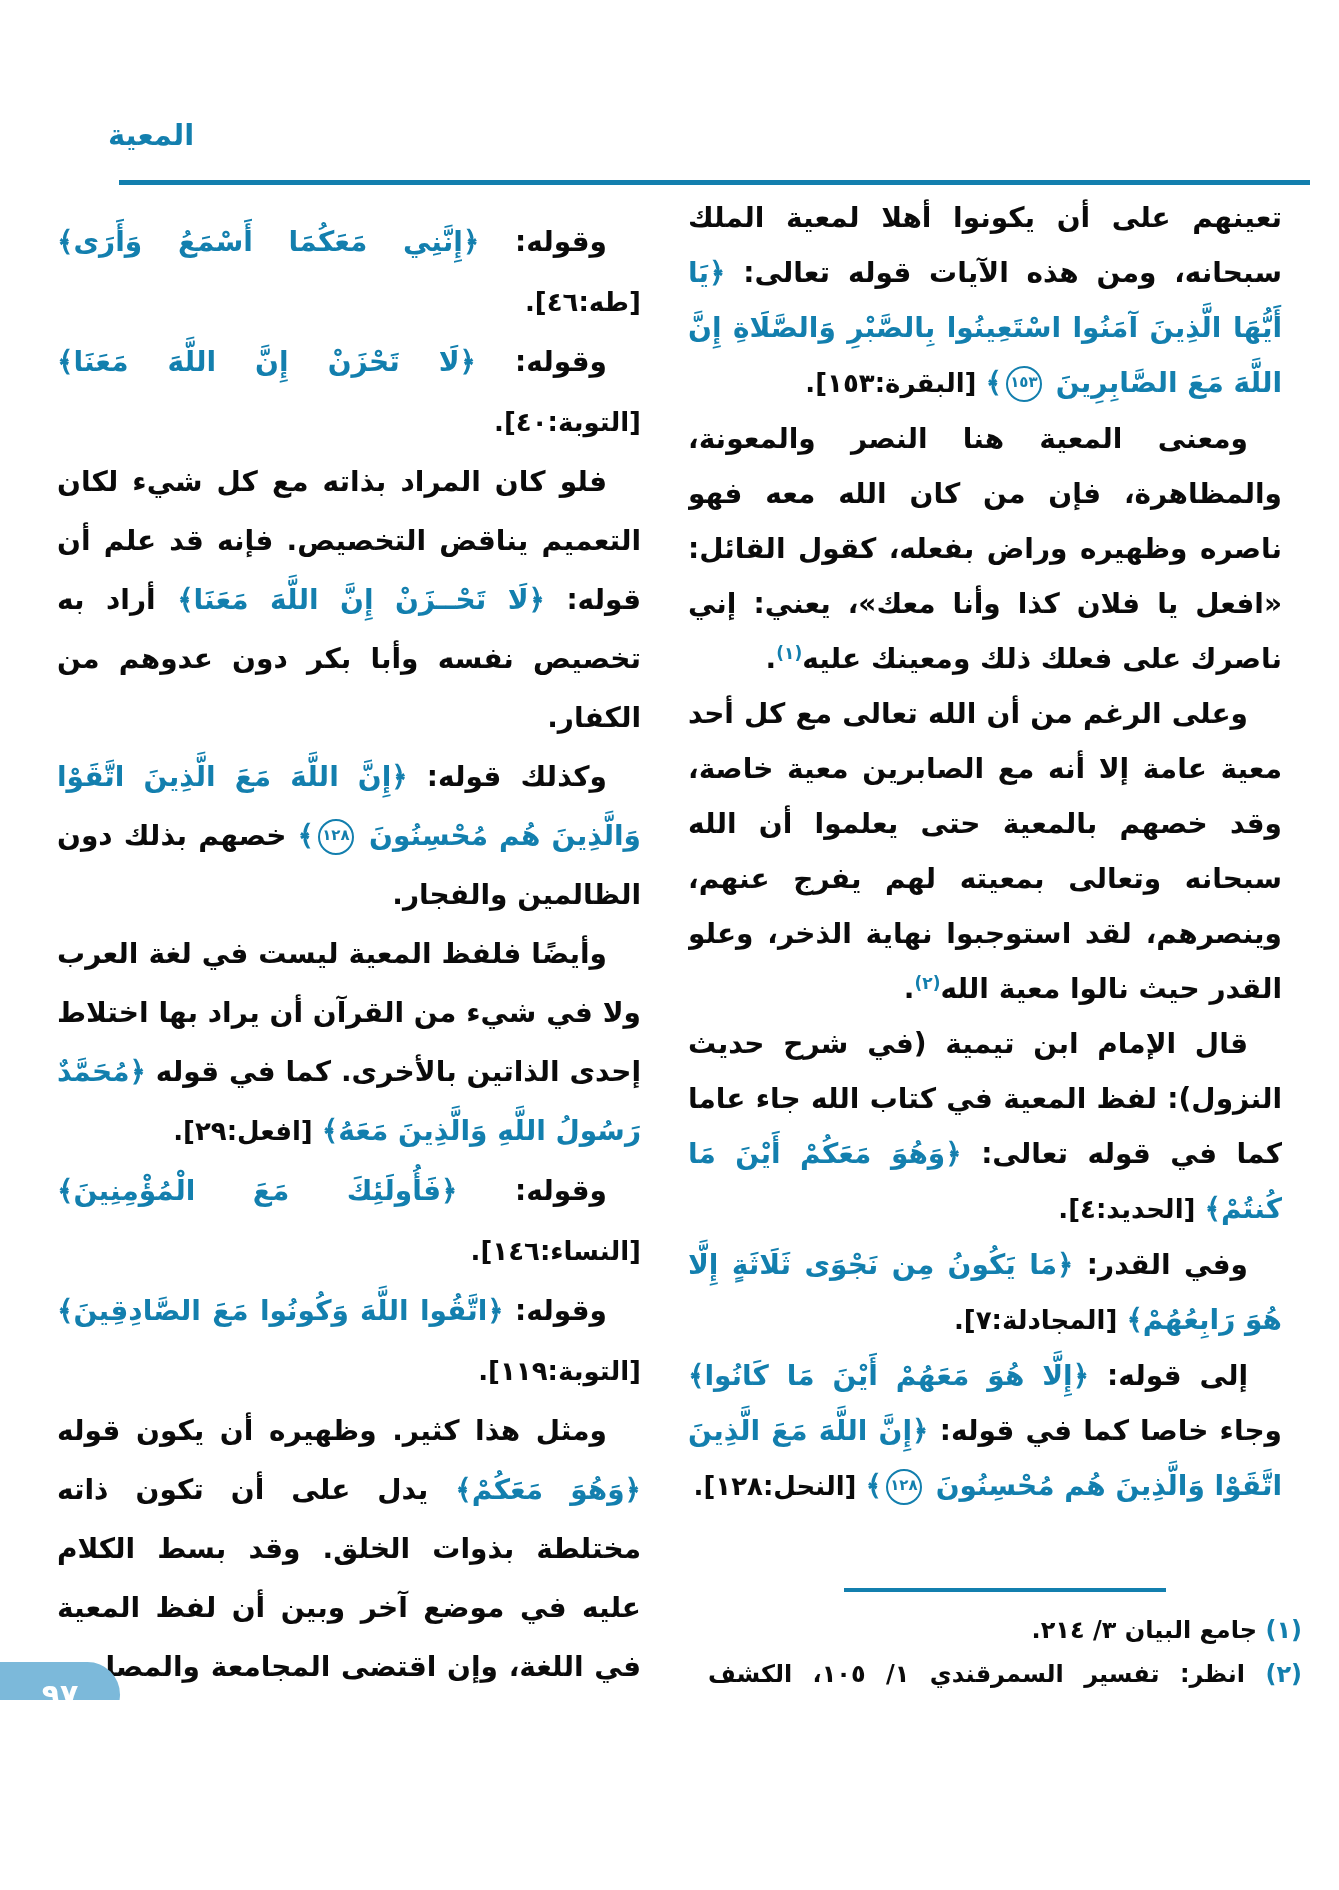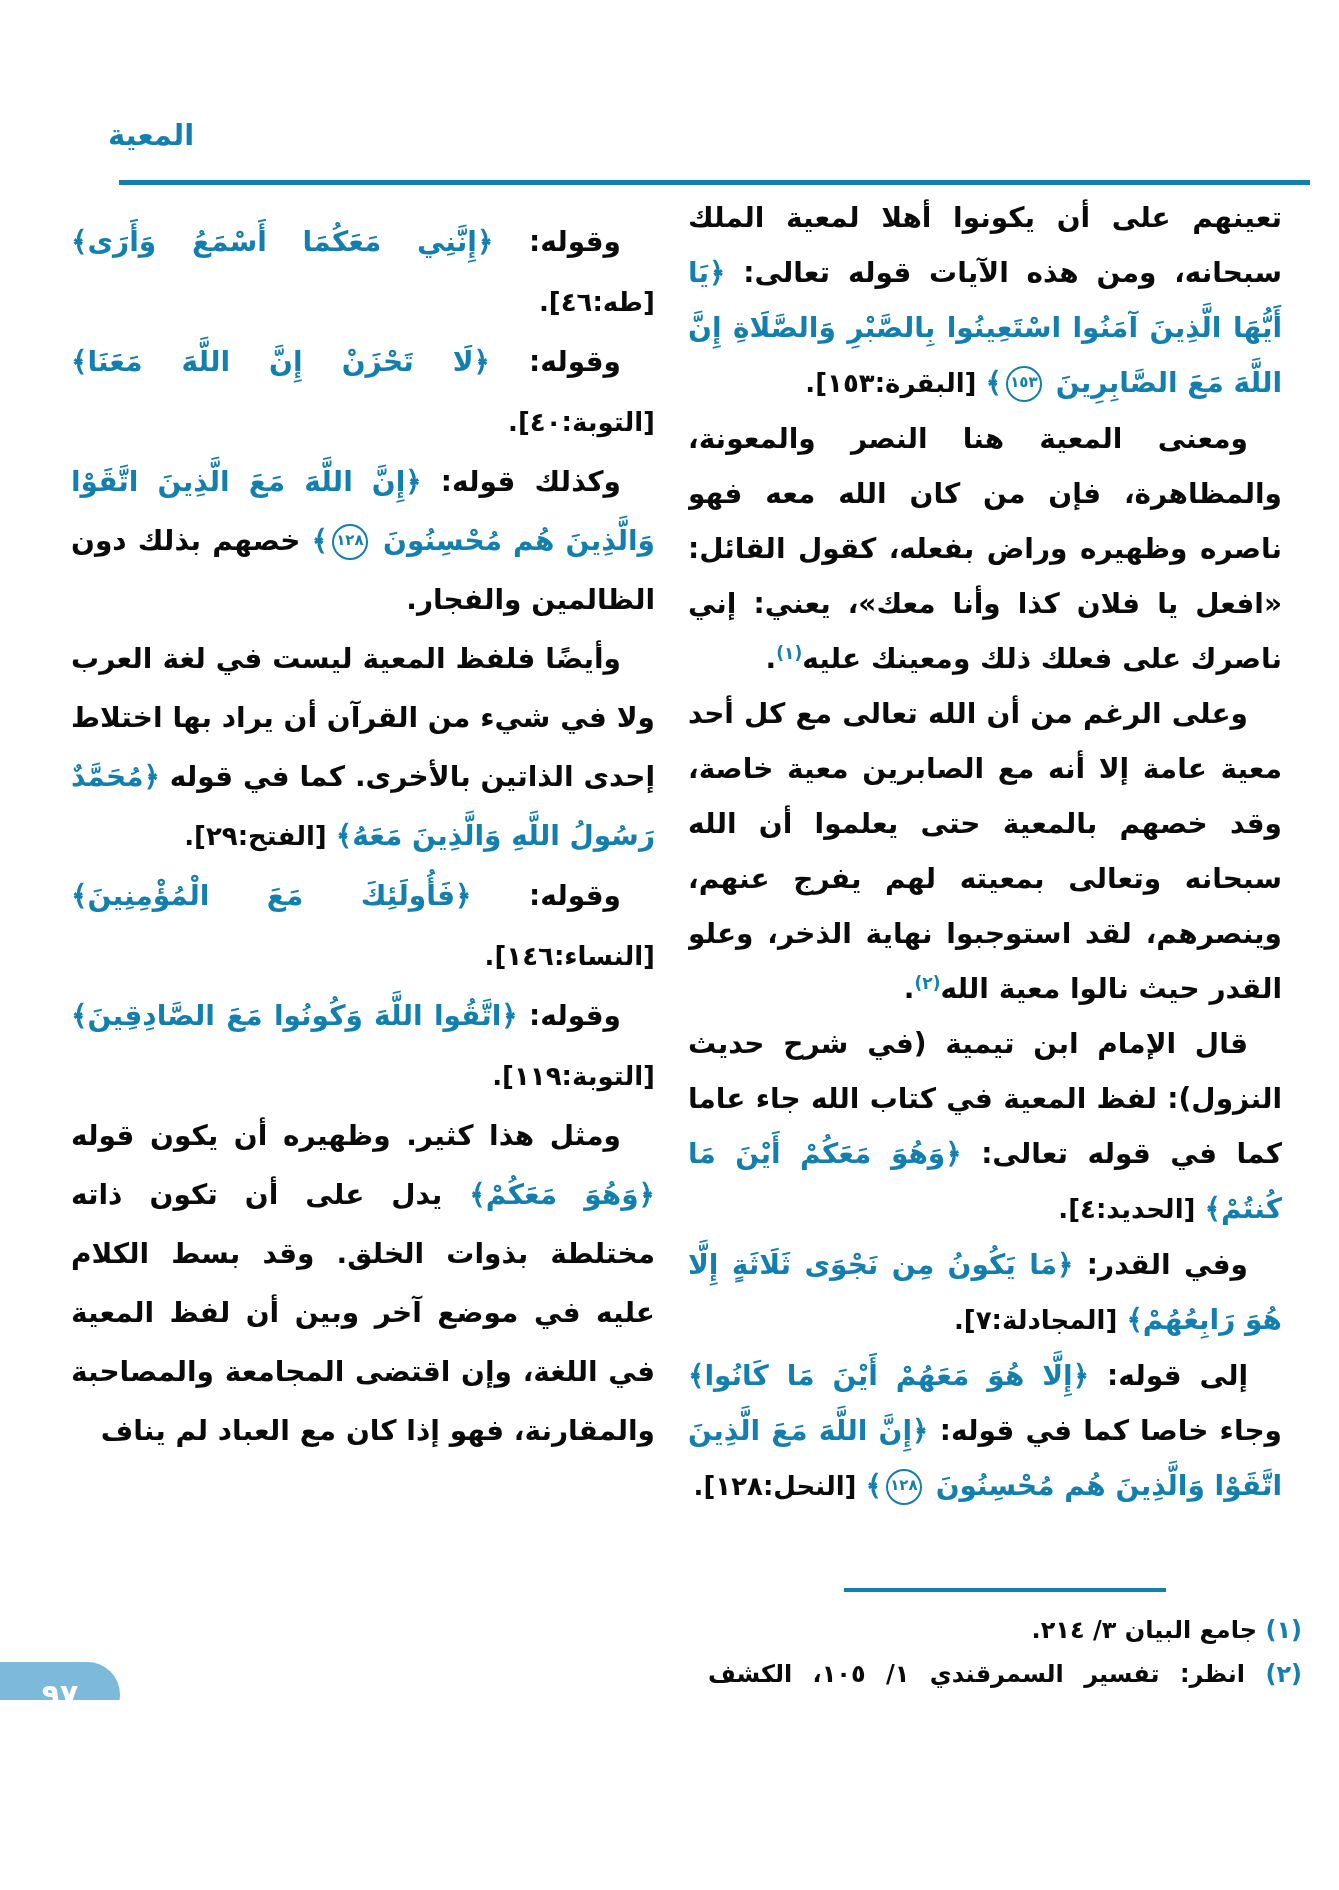--- a/index.html
+++ b/index.html
@@ -14,21 +14,21 @@
   }
   .header-rule{
     position:absolute;left:119px;top:180px;width:1191px;height:5px;
     background:var(--accent);
   }
   .col{
     position:absolute;direction:rtl;text-align:justify;color:var(--ink);
     font-weight:700;
   }
   .col-right{left:688px;top:190px;width:594px;font-size:28px;line-height:55px;height:1388px;overflow:hidden;}
-  .col-left{left:71px;top:212px;width:584px;font-size:28px;line-height:59px;height:1625px;overflow:hidden;}
+  .col-left{left:57px;top:212px;width:584px;font-size:28px;line-height:59px;height:1625px;overflow:hidden;}
   .para{margin:0;}
   .para.indent{text-indent:34px;}
   .seg-text{color:var(--ink);}
   .seg-quran{color:var(--accent);}
   .seg-ref{color:var(--ink);font-size:26px;}
   .seg-fn{color:var(--accent);font-size:17px;vertical-align:9px;line-height:0;letter-spacing:1px;}
   .seg-ayah{
     display:inline-block;border:2px solid var(--accent);color:var(--accent);
     border-radius:50%;width:32px;height:32px;line-height:29px;text-align:center;
     font-size:15px;vertical-align:middle;margin:1px 4px;text-indent:0;font-weight:700;
@@ -67,22 +67,23 @@
       <div class="para indent"><span class="seg-text">ومعنى المعية هنا النصر والمعونة، والمظاهرة، فإن من كان الله معه فهو ناصره وظهيره وراض بفعله، كقول القائل: «افعل يا فلان كذا وأنا معك»، يعني: إني ناصرك على فعلك ذلك ومعينك عليه</span><span class="seg-fn">(١)</span><span class="seg-text">.</span></div>
       <div class="para indent"><span class="seg-text">وعلى الرغم من أن الله تعالى مع كل أحد معية عامة إلا أنه مع الصابرين معية خاصة، وقد خصهم بالمعية حتى يعلموا أن الله سبحانه وتعالى بمعيته لهم يفرج عنهم، وينصرهم، لقد استوجبوا نهاية الذخر، وعلو القدر حيث نالوا معية الله</span><span class="seg-fn">(٢)</span><span class="seg-text">.</span></div>
       <div class="para indent"><span class="seg-text">قال الإمام ابن تيمية (في شرح حديث النزول): لفظ المعية في كتاب الله جاء عاما كما في قوله تعالى: </span><span class="seg-quran">﴿وَهُوَ مَعَكُمْ أَيْنَ مَا كُنتُمْ﴾</span><span class="seg-ref"> [الحديد:٤].</span></div>
       <div class="para indent"><span class="seg-text">وفي القدر: </span><span class="seg-quran">﴿مَا يَكُونُ مِن نَجْوَى ثَلَاثَةٍ إِلَّا هُوَ رَابِعُهُمْ﴾</span><span class="seg-ref"> [المجادلة:٧].</span></div>
       <div class="para indent"><span class="seg-text">إلى قوله: </span><span class="seg-quran">﴿إِلَّا هُوَ مَعَهُمْ أَيْنَ مَا كَانُوا﴾</span><span class="seg-text"> وجاء خاصا كما في قوله: </span><span class="seg-quran">﴿إِنَّ اللَّهَ مَعَ الَّذِينَ اتَّقَوْا وَالَّذِينَ هُم مُحْسِنُونَ </span><span class="seg-ayah">١٢٨</span><span class="seg-quran">﴾</span><span class="seg-ref"> [النحل:١٢٨].</span></div>
     </div>
 
   <div class="col col-left" id="col-left">
       <div class="para indent"><span class="seg-text">وقوله: </span><span class="seg-quran">﴿إِنَّنِي مَعَكُمَا أَسْمَعُ وَأَرَى﴾</span><span class="seg-ref"> [طه:٤٦].</span></div>
       <div class="para indent"><span class="seg-text">وقوله: </span><span class="seg-quran">﴿لَا تَحْزَنْ إِنَّ اللَّهَ مَعَنَا﴾</span><span class="seg-ref"> [التوبة:٤٠].</span></div>
+      <div class="para indent"><span class="seg-text">فلو كان المراد بذاته مع كل شيء لكان التعميم يناقض التخصيص. فإنه قد علم أن قوله: </span><span class="seg-quran">﴿لَا تَحْــزَنْ إِنَّ اللَّهَ مَعَنَا﴾</span><span class="seg-text"> أراد به تخصيص نفسه وأبا بكر دون عدوهم من الكفار.</span></div>
       <div class="para indent"><span class="seg-text">وكذلك قوله: </span><span class="seg-quran">﴿إِنَّ اللَّهَ مَعَ الَّذِينَ اتَّقَوْا وَالَّذِينَ هُم مُحْسِنُونَ </span><span class="seg-ayah">١٢٨</span><span class="seg-quran">﴾</span><span class="seg-text"> خصهم بذلك دون الظالمين والفجار.</span></div>
-      <div class="para indent"><span class="seg-text">وأيضًا فلفظ المعية ليست في لغة العرب ولا في شيء من القرآن أن يراد بها اختلاط إحدى الذاتين بالأخرى. كما في قوله </span><span class="seg-quran">﴿مُحَمَّدٌ رَسُولُ اللَّهِ وَالَّذِينَ مَعَهُ﴾</span><span class="seg-ref"> [الفتح:٢٩].</span></div>
+      <div class="para indent"><span class="seg-text">وأيضًا فلفظ المعية ليست في لغة العرب ولا في شيء من القرآن أن يراد بها اختلاط إحدى الذاتين بالأخرى. كما في قوله </span><span class="seg-quran">﴿مُحَمَّدٌ رَسُولُ اللَّهِ وَالَّذِينَ مَعَهُ﴾</span><span class="seg-ref"> [افعل:٢٩].</span></div>
       <div class="para indent"><span class="seg-text">وقوله: </span><span class="seg-quran">﴿فَأُولَئِكَ مَعَ الْمُؤْمِنِينَ﴾</span><span class="seg-ref"> [النساء:١٤٦].</span></div>
       <div class="para indent"><span class="seg-text">وقوله: </span><span class="seg-quran">﴿اتَّقُوا اللَّهَ وَكُونُوا مَعَ الصَّادِقِينَ﴾</span><span class="seg-ref"> [التوبة:١١٩].</span></div>
       <div class="para indent"><span class="seg-text">ومثل هذا كثير. وظهيره أن يكون قوله </span><span class="seg-quran">﴿وَهُوَ مَعَكُمْ﴾</span><span class="seg-text"> يدل على أن تكون ذاته مختلطة بذوات الخلق. وقد بسط الكلام عليه في موضع آخر وبين أن لفظ المعية في اللغة، وإن اقتضى المجامعة والمصاحبة والمقارنة، فهو إذا كان مع العباد لم يناف</span></div>
     </div>
 
   <div class="footnotes">
     <div class="fn-rule"></div>
     <div id="fn-list">
         <div class="fn-item"><span class="fn-num">(١) </span><span>جامع البيان ٣/ ٢١٤.</span></div>
         <div class="fn-item"><span class="fn-num">(٢) </span><span>انظر: تفسير السمرقندي ١/ ١٠٥، الكشف والبيان، الثعلبي ٢/ ٢١، لطائف الإشارات، القشيري ١/ ١٣٨.</span></div>

